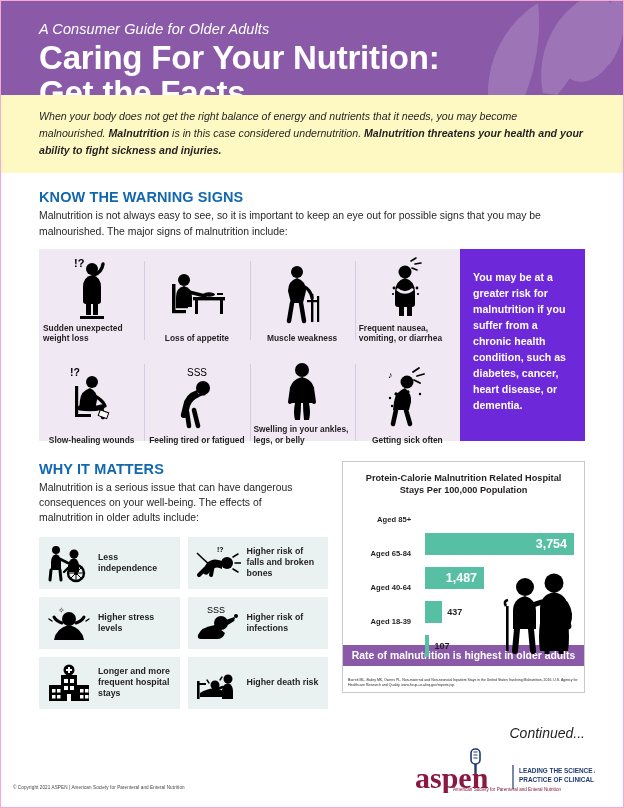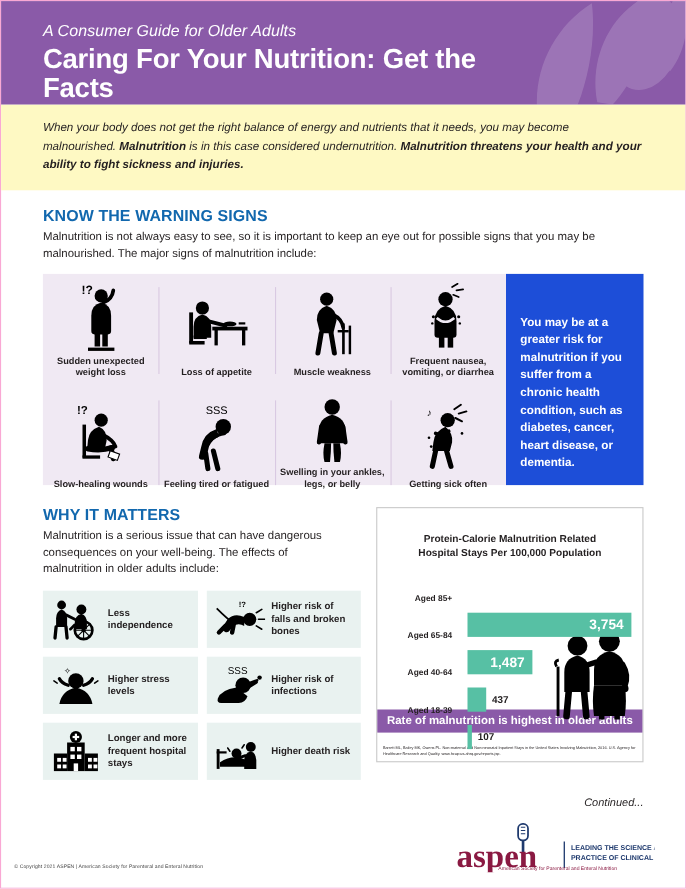--- a/index.html
+++ b/index.html
@@ -18,21 +18,21 @@
   .header{
     position:relative;height:94px;background:#8a5aa8;overflow:hidden;
   }
   .header .leaves{position:absolute;right:-10px;top:-28px;width:210px;height:150px;opacity:.16;}
   .header-text{position:absolute;left:38px;top:20px;right:180px;}
   .kicker{
     font-style:italic;font-size:14.5px;color:#ffffff;letter-spacing:.1px;
     margin:0 0 4px 0;font-weight:400;
   }
   .maintitle{
-    font-size:25px;font-weight:bold;color:#ffffff;margin:0;
+    font-size:33px;font-weight:bold;color:#ffffff;margin:0;
     letter-spacing:-.2px;line-height:1.05;
   }
 
   
   .intro{
     background:#fef9c3;padding:13px 38px 14px 38px;
   }
   .intro p{
     margin:0;font-size:10.6px;line-height:1.62;font-style:italic;color:#231f20;
   }
@@ -63,24 +63,24 @@
     padding:6px 4px 8px 4px;box-sizing:border-box;
   }
   .sign + .sign::before{
     content:"";position:absolute;left:0;top:12%;height:76%;width:1px;background:#d9c9e2;
   }
   .sign:nth-child(5)::before{display:none;}
   .sign .glyph{
     flex:1;display:flex;align-items:center;justify-content:center;width:100%;
   }
   .sign .cap{
-    font-size:8.4px;font-weight:bold;line-height:1.28;text-align:center;color:#231f20;
+    font-size:8.4px;font-weight:bold;line-height:1.28;text-align:left;color:#231f20;
   }
   .callout{
-    width:125px;background:#1d4ed8;box-sizing:border-box;padding:36px 13px;
+    width:125px;background:#6d28d9;box-sizing:border-box;padding:20px 13px;
   }
   .callout p{
     margin:0;color:#ffffff;font-size:10.6px;font-weight:bold;line-height:1.52;
   }
 
   
   .why{padding:20px 38px 0 38px;display:flex;gap:14px;}
   .why-left{width:300px;}
   .why-left .sec-body{width:275px;}
   .effects{
@@ -94,21 +94,21 @@
   .effect .glyph{width:46px;flex:none;display:flex;align-items:center;justify-content:center;}
   .effect .lbl{font-size:8.8px;font-weight:bold;line-height:1.27;color:#231f20;}
 
   
   .chart-panel{
     width:252px;border:1px solid #c9c9c9;box-sizing:border-box;
     background:#ffffff;position:relative;height:232px;
   }
   .chart-title{
     text-align:center;font-size:9.2px;font-weight:bold;line-height:1.35;
-    padding:10px 12px 0 12px;margin:12px;color:#231f20;
+    padding:10px 12px 0 12px;margin:0;color:#231f20;
   }
   .bars{padding:10px 10px 0 10px;position:relative;z-index:2;}
   .barrow{display:flex;align-items:center;height:27px;margin-bottom:7px;}
   .barlabel{
     width:58px;text-align:right;padding-right:14px;font-size:7.6px;
     font-weight:bold;color:#231f20;flex:none;
   }
   .bartrack{flex:1;position:relative;height:22px;margin-top:48px;}
   .bar{
     background:#57c0a4;height:22px;position:relative;display:flex;
@@ -127,21 +127,21 @@
     color:#fff;text-align:center;font-size:10.4px;font-weight:bold;
     padding:5px 4px;box-sizing:border-box;
   }
   .cite{
     position:absolute;left:5px;right:5px;bottom:3px;
     font-size:3.5px;line-height:1.5;color:#231f20;
   }
 
   
   .continued{
-    position:absolute;right:38px;top:724px;font-style:italic;font-size:10px;color:#231f20;
+    position:absolute;right:38px;top:724px;font-style:italic;font-size:14px;color:#231f20;
   }
   .copyright{
     position:absolute;left:12px;top:784px;font-size:4.6px;color:#444;letter-spacing:.1px;
   }
   .logo{position:absolute;right:28px;top:744px;width:186px;height:48px;}
 </style>
 </head>
 <body>
 
 <div class="page">

